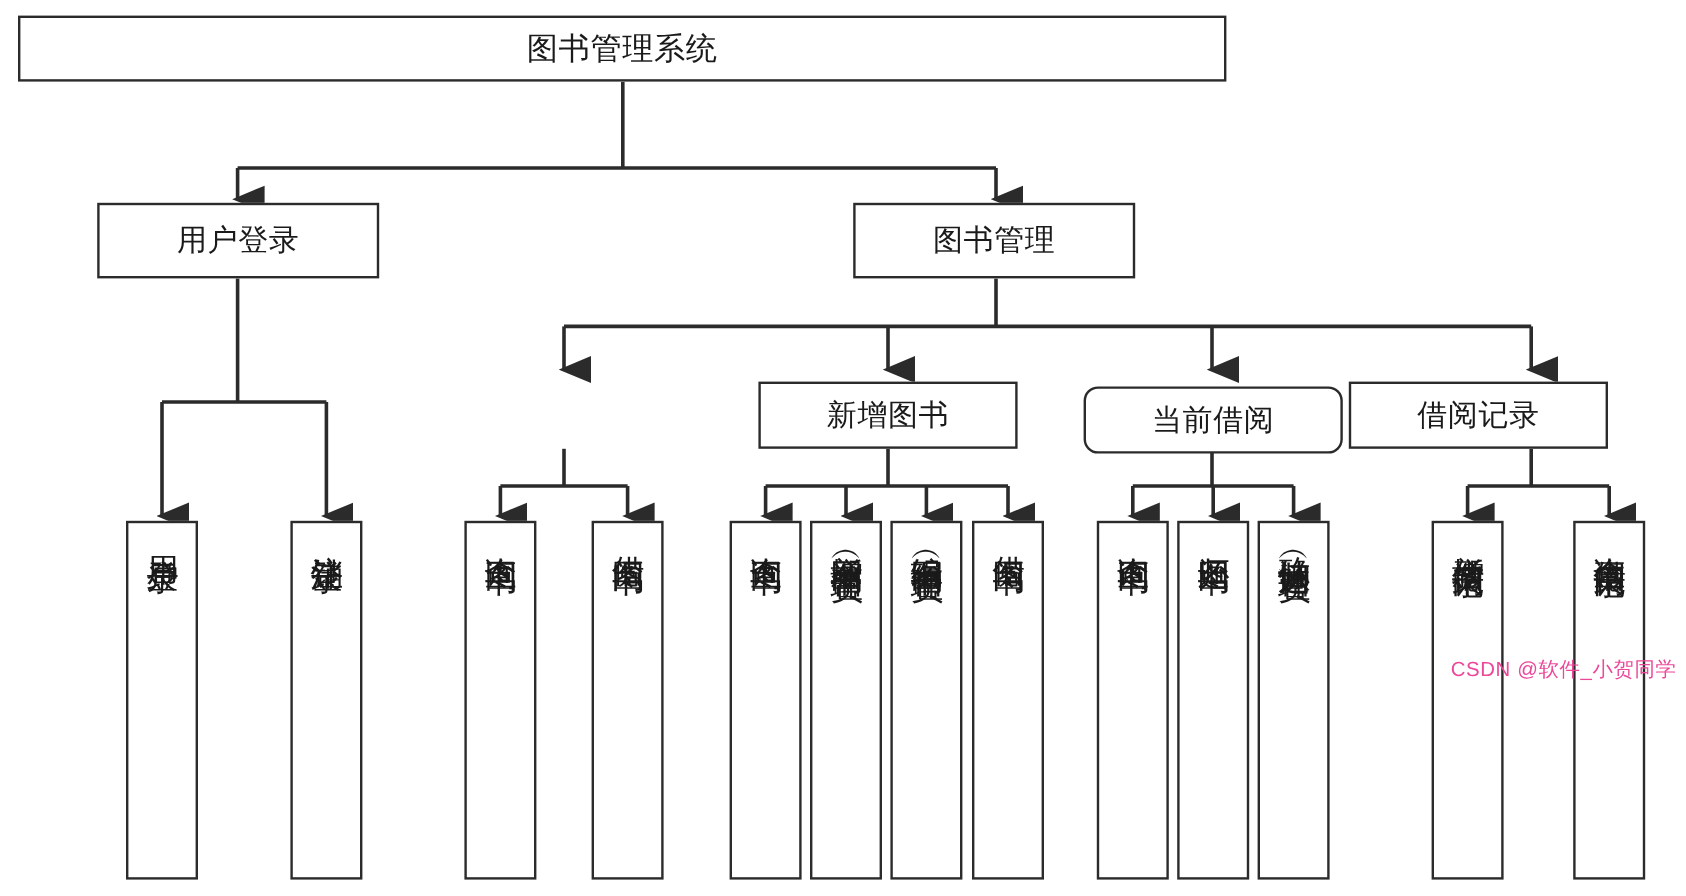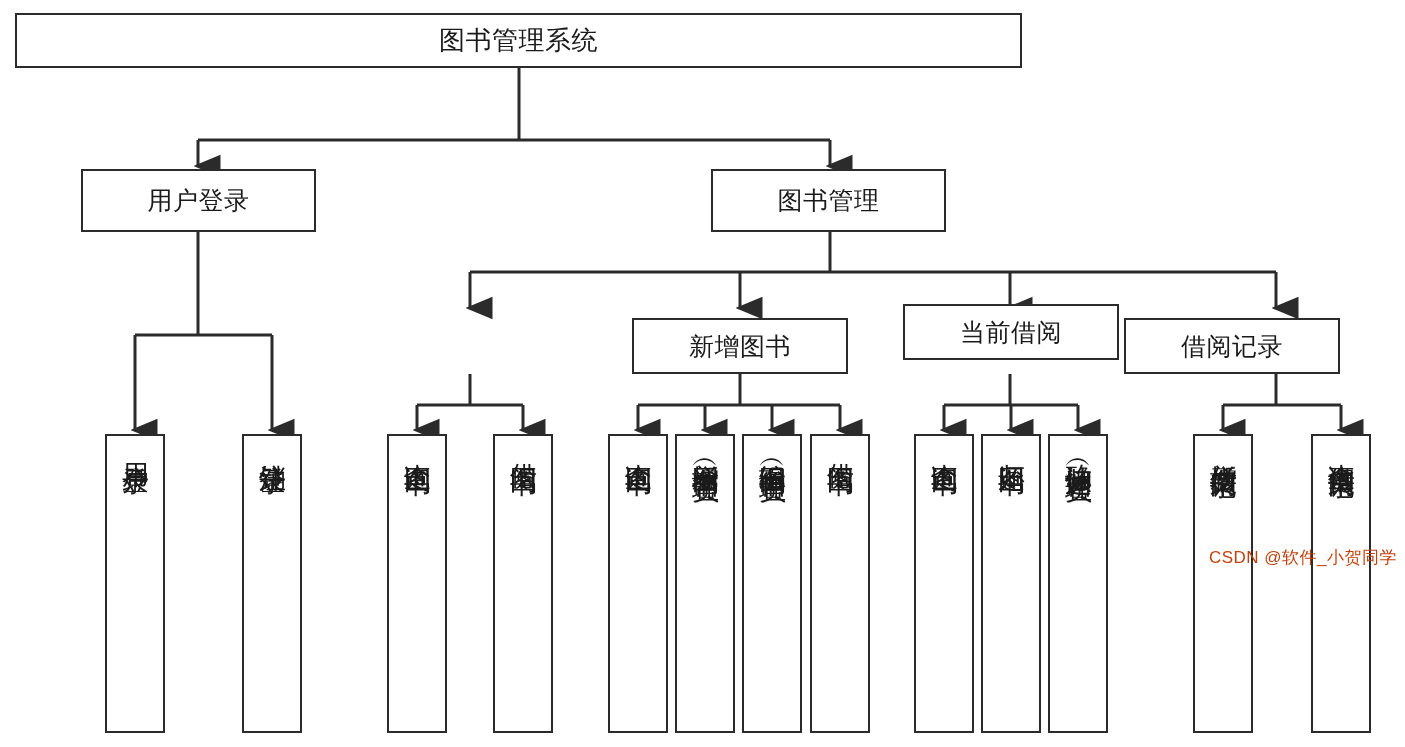--- a/index.html
+++ b/index.html
@@ -53,21 +53,21 @@
     text-orientation:upright;
     font-size:27px;
     line-height:1.0;
     letter-spacing:2px;
     white-space:pre-wrap;
   }
   .watermark{
     position:absolute;
     right:8px;bottom:4px;
     font-size:17px;
-    color:#c2410c;
+    color:#ec4899;
     letter-spacing:0.5px;
     z-index:5;
     white-space:nowrap;
   }
 </style>
 </head>
 <body>
 
 <div id="diagram-root">
 
@@ -130,21 +130,21 @@
   <div class="node horiz" style="left:81px;top:169px;width:235px;height:63px;">
     <span class="label">用户登录</span>
   </div>
   <div class="node horiz" style="left:711px;top:169px;width:235px;height:63px;align-items:center;">
     <span class="label">图书管理</span>
   </div>
 
   <div class="node horiz" style="left:632px;top:318px;width:216px;height:56px;">
     <span class="label">新增图书</span>
   </div>
-  <div class="node horiz" style="left:903px;top:304px;width:216px;height:56px;">
+  <div class="node horiz" style="left:903px;top:322px;width:216px;height:56px;border-radius:12px;">
     <span class="label">当前借阅</span>
   </div>
   <div class="node horiz" style="left:1124px;top:318px;width:216px;height:56px;">
     <span class="label">借阅记录</span>
   </div>
 
   <div class="node vert" style="left:105px;top:434px;width:60px;height:299px;">
     <span class="label">用户登录</span>
   </div>
   <div class="node vert" style="left:242px;top:434px;width:60px;height:299px;">

